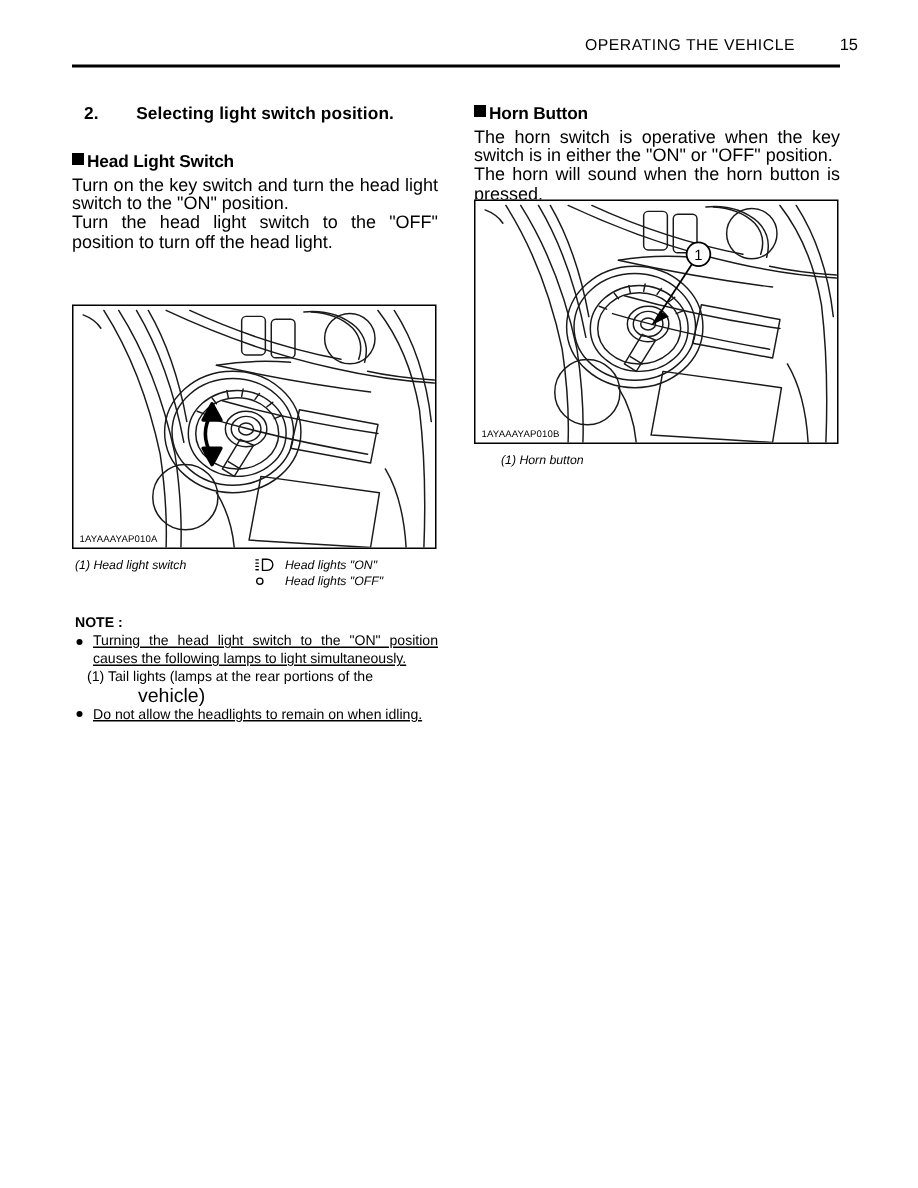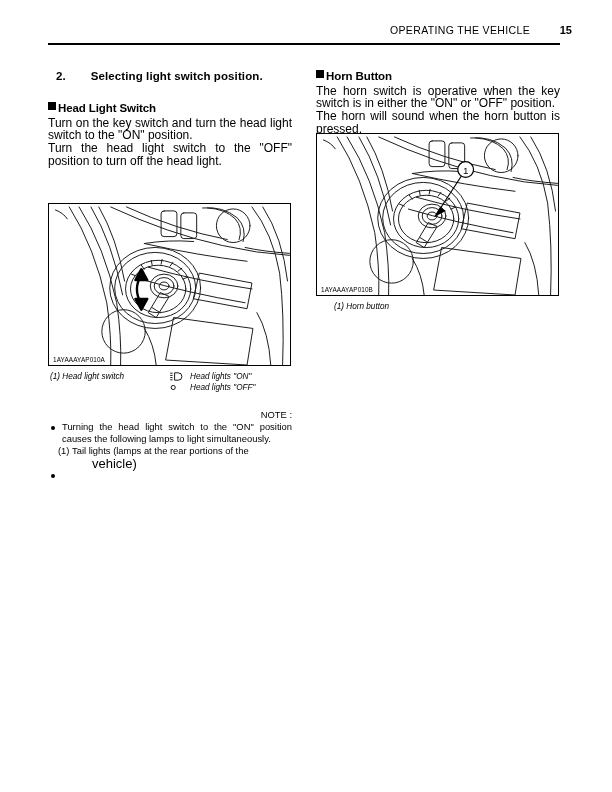--- a/index.html
+++ b/index.html
@@ -36,21 +36,21 @@
     top: 0;
     font-size: 10.5px;
     letter-spacing: 0.35px;
     white-space: nowrap;
   }
   .header-pageno {
     position: absolute;
     right: 0;
     top: 0;
     font-size: 11px;
-    font-weight: 700;
+    font-weight: 400;
   }
   .header-rule {
     position: absolute;
     left: 48px;
     top: 43px;
     width: 512px;
     height: 2px;
     background: #000;
   }
 
@@ -174,31 +174,31 @@
 
   
   .note {
     position: absolute;
     left: 50px;
     top: 409px;
     width: 242px;
   }
   .note-title {
     font-size: 9.4px;
-    font-weight: 400;
+    font-weight: 700;
     margin: 0 0 1px 0;
-    text-align: right;
   }
   .note-item {
     position: relative;
     padding-left: 12px;
     font-size: 9.4px;
     line-height: 12.2px;
     margin-bottom: 0px;
     text-align: justify;
+    text-decoration: underline;
   }
   .note-item > .dot {
     position: absolute;
     left: 1px;
     top: 4.5px;
     width: 4px;
     height: 4px;
     border-radius: 50%;
     background: #000;
   }
@@ -345,20 +345,21 @@
       <span class="dot"></span>
       <span>Turning the head light switch to the "ON" position causes the following lamps to light simultaneously.</span>
     </div>
     <div class="note-sub">
       <span class="sub-num">(1)</span>
       <span>Tail lights (lamps at the rear portions of the</span>
     </div>
     <div class="note-sub-cont">vehicle)</div>
     <div class="note-item">
       <span class="dot"></span>
+      <span class="nowrap">Do not allow the headlights to remain on when idling.</span>
     </div>
   </div>
 
   <div class="col-right">
     <div class="sub-head">
       <span class="sq"></span>
       <span>Horn Button</span>
     </div>
     <p class="body-p">The horn switch is operative when the key switch is in either the "ON" or "OFF" position.</p>
     <p class="body-p">The horn will sound when the horn button is pressed.</p>

